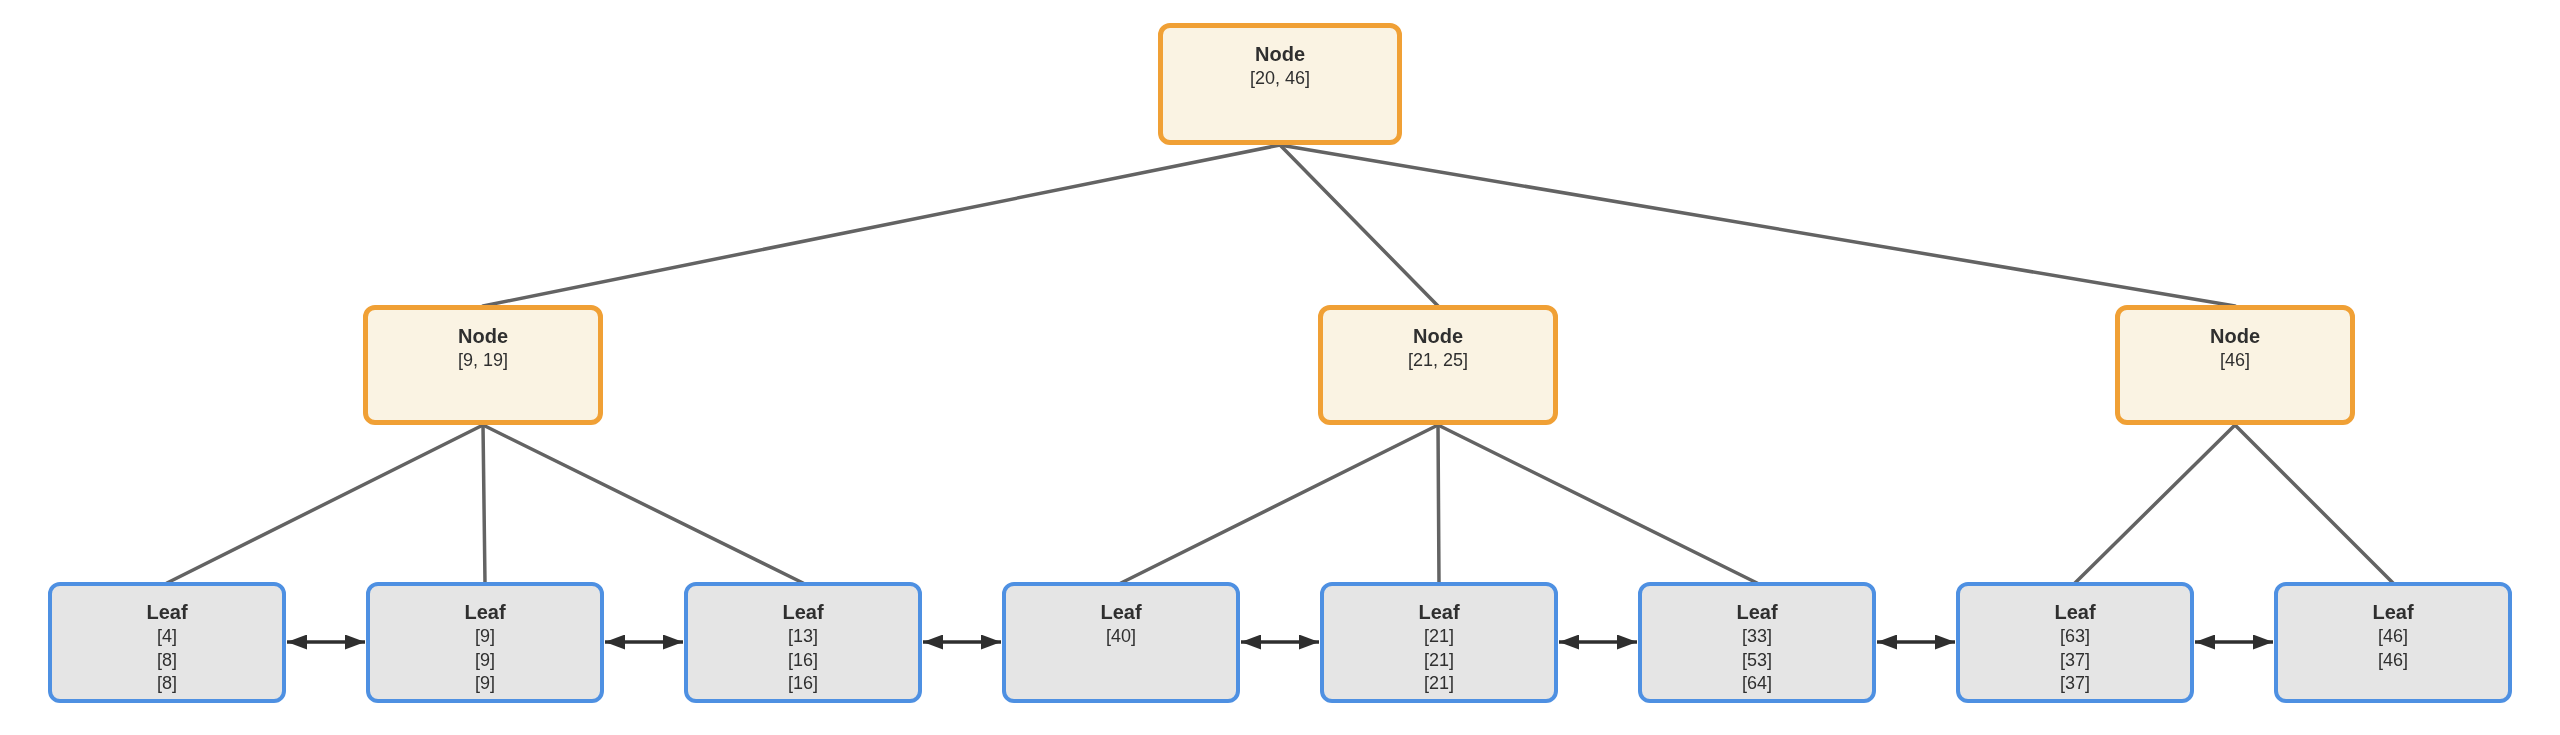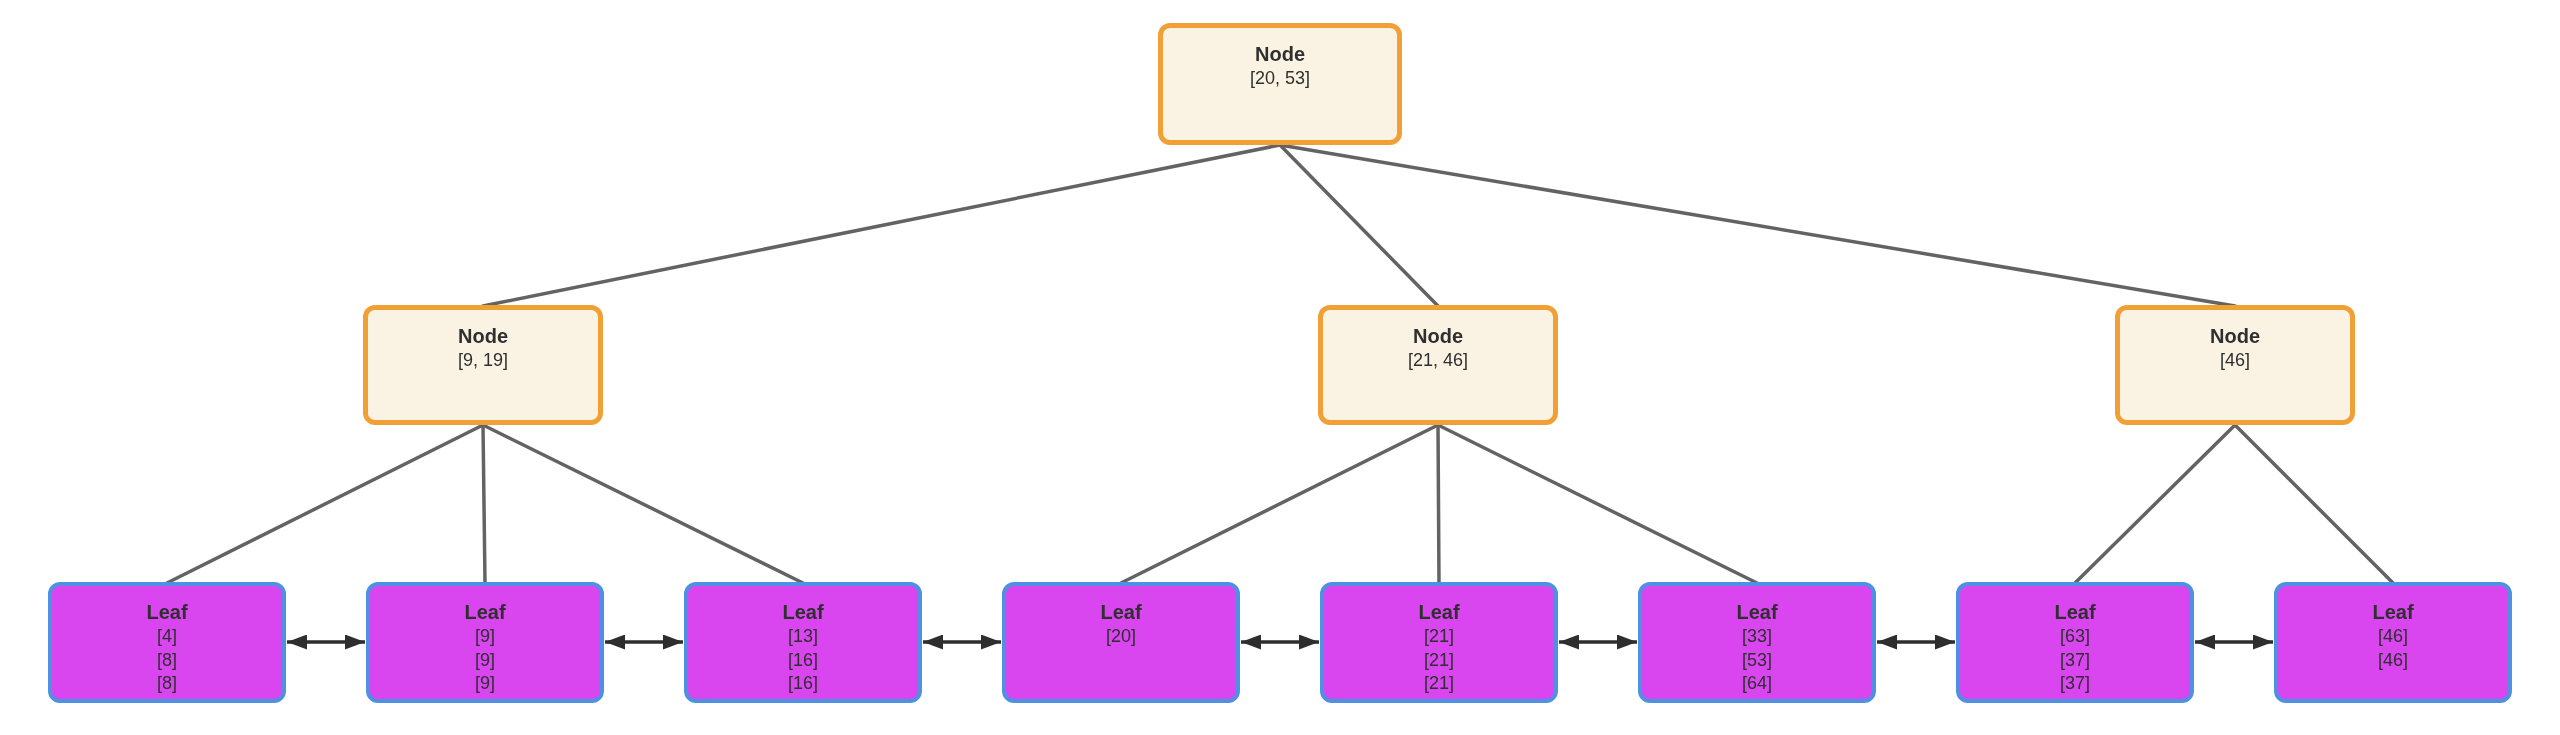--- a/index.html
+++ b/index.html
@@ -37,21 +37,21 @@
   }
   .node .val {
     font-size: 18px;
     line-height: 23.5px;
   }
   .internal {
     background: #faf3e3;
     border: 5px solid #f0a035;
   }
   .leaf {
-    background: #d946ef;
+    background: #e5e5e5;
     border: 4px solid #4e90e2;
   }
 </style>
 </head>
 <body>
 
 <div class="canvas">
 
   <svg class="edges-layer" width="2560" height="735" viewBox="0 0 2560 735" xmlns="http://www.w3.org/2000/svg">
     <defs>
@@ -86,30 +86,30 @@
       <line x1="923" y1="642" x2="1001" y2="642" marker-start="url(#ah-left)" marker-end="url(#ah-right)"></line>
       <line x1="1241" y1="642" x2="1319" y2="642" marker-start="url(#ah-left)" marker-end="url(#ah-right)"></line>
       <line x1="1559" y1="642" x2="1637" y2="642" marker-start="url(#ah-left)" marker-end="url(#ah-right)"></line>
       <line x1="1877" y1="642" x2="1955" y2="642" marker-start="url(#ah-left)" marker-end="url(#ah-right)"></line>
       <line x1="2195" y1="642" x2="2273" y2="642" marker-start="url(#ah-left)" marker-end="url(#ah-right)"></line>
     </g>
   </svg>
 
   <div class="node internal" style="left:1158px; top:23px; width:244px; height:122px;">
     <div class="title">Node</div>
-    <div class="val">[20, 53]</div>
+    <div class="val">[20, 46]</div>
   </div>
 
   <div class="node internal" style="left:363px; top:305px; width:240px; height:120px;">
     <div class="title">Node</div>
     <div class="val">[9, 19]</div>
   </div>
   <div class="node internal" style="left:1318px; top:305px; width:240px; height:120px;">
     <div class="title">Node</div>
-    <div class="val">[21, 46]</div>
+    <div class="val">[21, 25]</div>
   </div>
   <div class="node internal" style="left:2115px; top:305px; width:240px; height:120px;">
     <div class="title">Node</div>
     <div class="val">[46]</div>
   </div>
 
   <div class="node leaf" style="left:48px; top:582px; width:238px; height:121px;">
     <div class="title">Leaf</div>
     <div class="val">[4]</div>
     <div class="val">[8]</div>
@@ -122,21 +122,21 @@
     <div class="val">[9]</div>
   </div>
   <div class="node leaf" style="left:684px; top:582px; width:238px; height:121px;">
     <div class="title">Leaf</div>
     <div class="val">[13]</div>
     <div class="val">[16]</div>
     <div class="val">[16]</div>
   </div>
   <div class="node leaf" style="left:1002px; top:582px; width:238px; height:121px;">
     <div class="title">Leaf</div>
-    <div class="val">[20]</div>
+    <div class="val">[40]</div>
   </div>
   <div class="node leaf" style="left:1320px; top:582px; width:238px; height:121px;">
     <div class="title">Leaf</div>
     <div class="val">[21]</div>
     <div class="val">[21]</div>
     <div class="val">[21]</div>
   </div>
   <div class="node leaf" style="left:1638px; top:582px; width:238px; height:121px;">
     <div class="title">Leaf</div>
     <div class="val">[33]</div>

